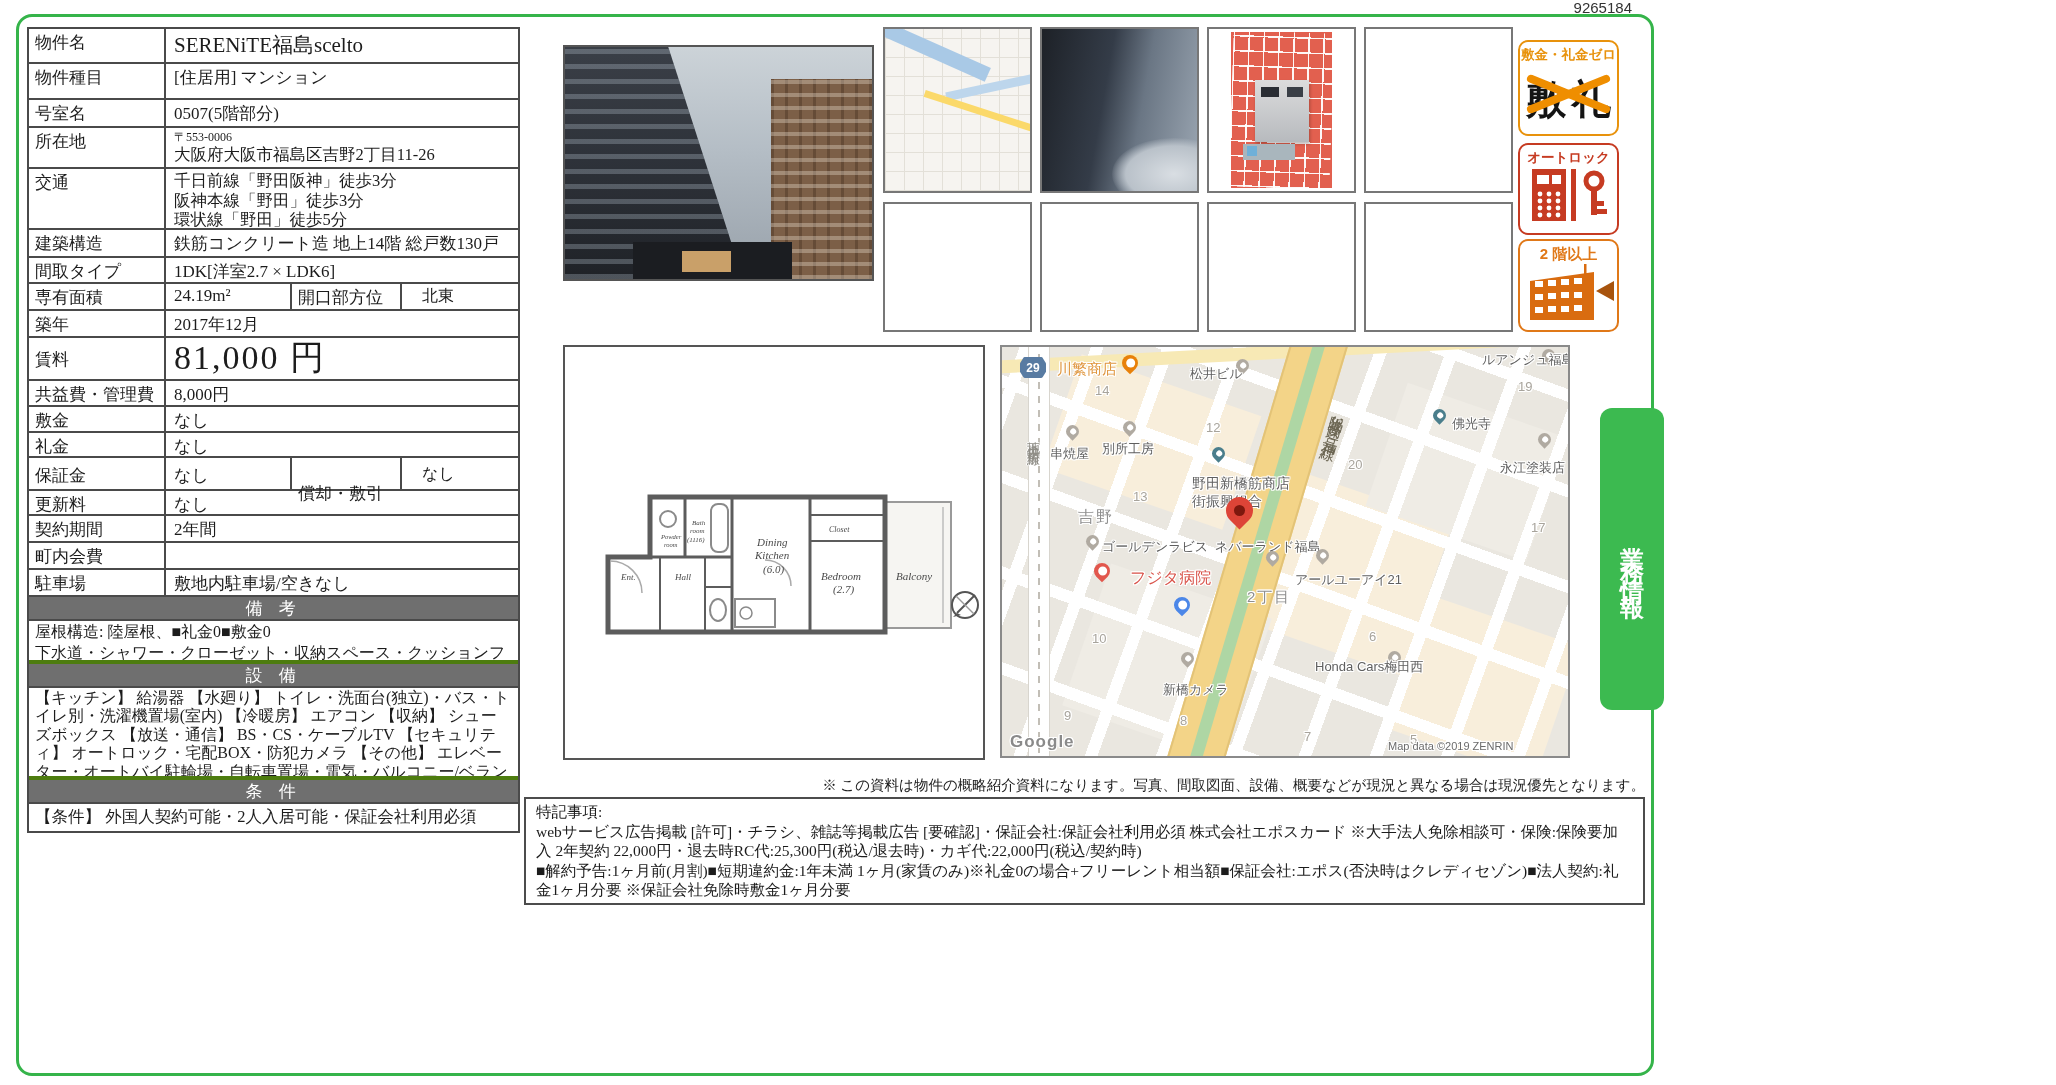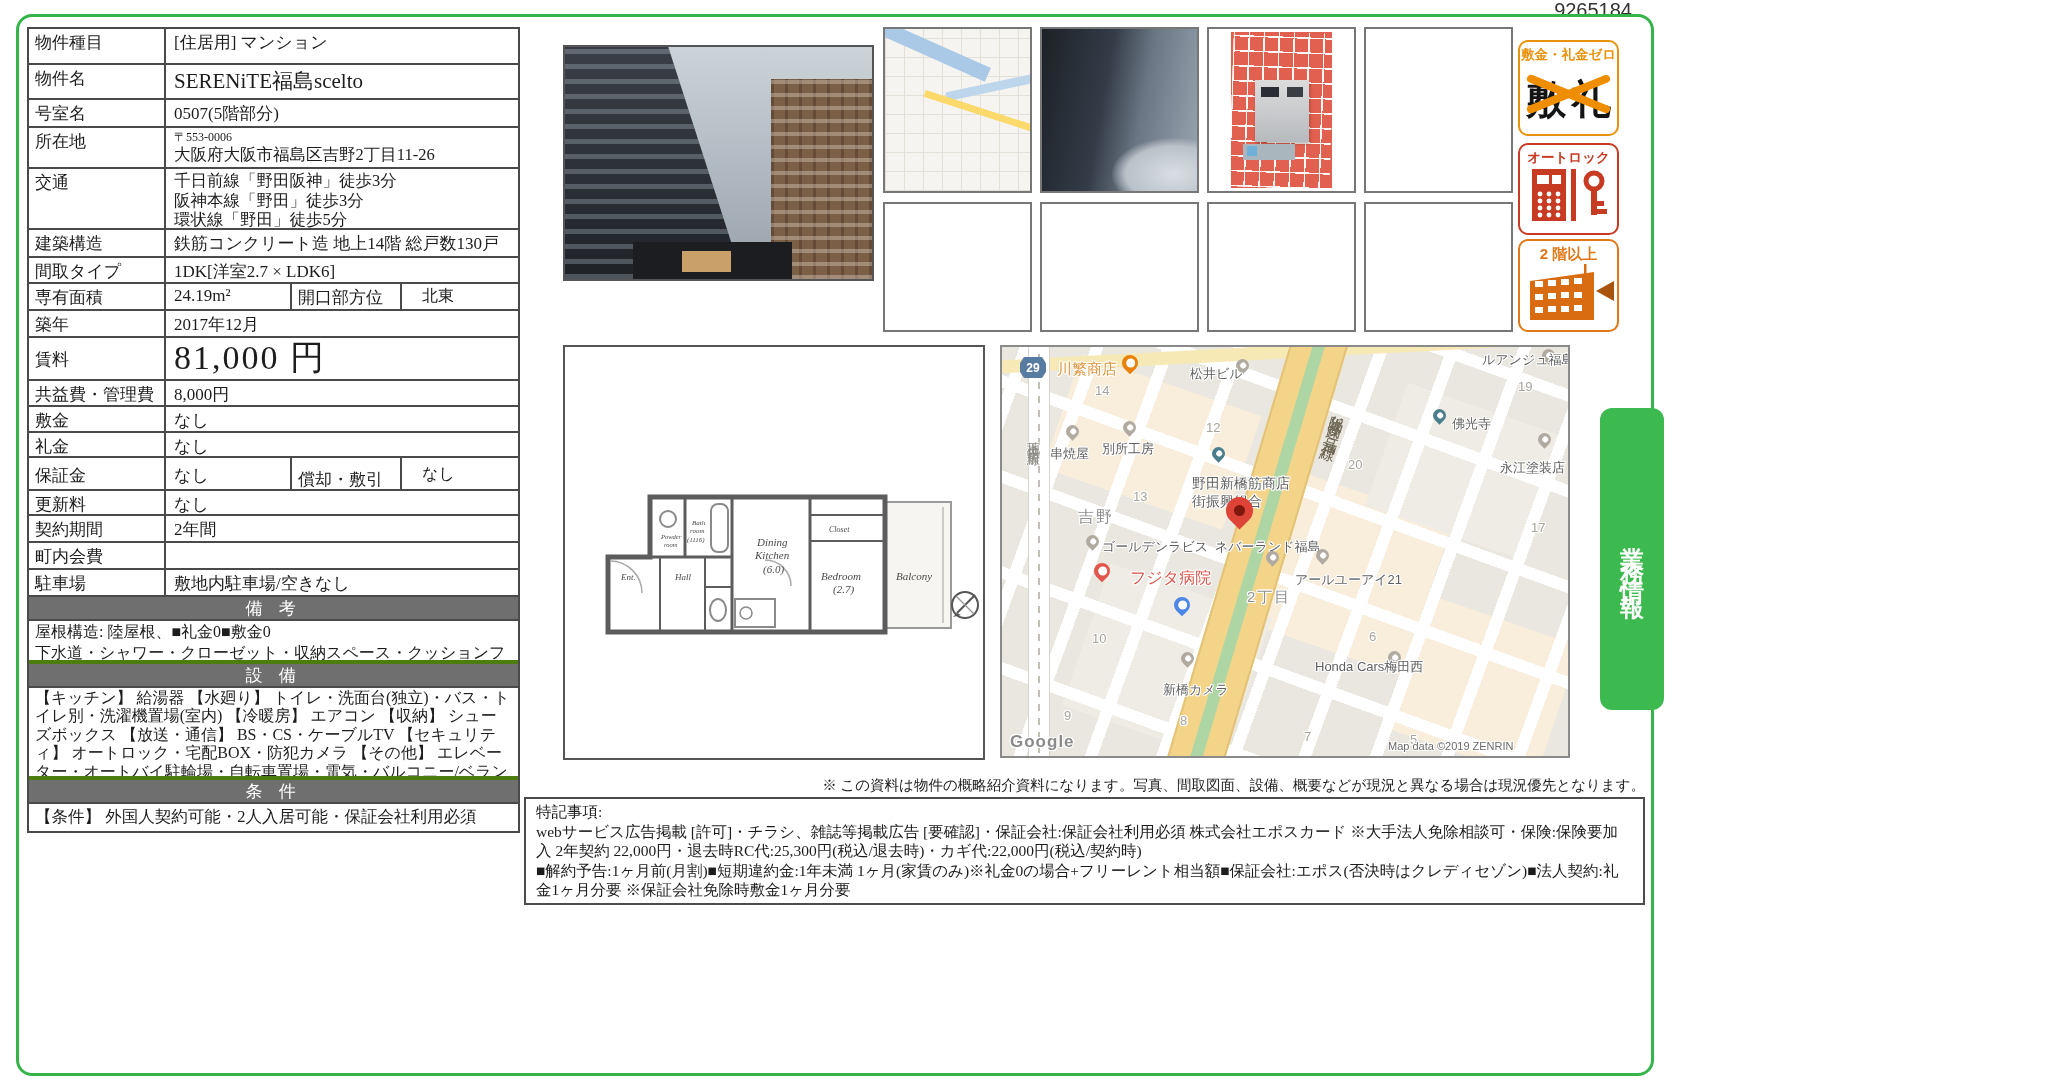--- a/index.html
+++ b/index.html
@@ -2,21 +2,21 @@
 <html><head>
 <meta charset="utf-8">
 <style>
   html,body{margin:0;padding:0;background:#fff;}
   .page{position:relative;width:2056px;height:1085px;background:#fff;overflow:hidden;
         font-family:"Liberation Serif",serif;color:#1c1c1c;}
   
   .frame{position:absolute;left:16px;top:14px;width:1632px;height:1056px;
          border:3px solid #35b44a;border-radius:16px;}
   .doc-number{position:absolute;left:1440px;top:-1px;width:192px;text-align:right;
-              font-family:"Liberation Sans",sans-serif;font-size:20px;color:#333;}
+              font-family:"Liberation Sans",sans-serif;font-size:15px;color:#333;}
   .side-tab{position:absolute;left:1600px;top:408px;width:64px;height:302px;background:#3cba50;
             border-radius:12px;display:flex;align-items:center;justify-content:center;z-index:5;}
   .side-tab span{writing-mode:vertical-rl;text-orientation:upright;color:#fff;
                  font-family:"Liberation Sans",sans-serif;font-weight:bold;font-size:24px;letter-spacing:16px;}
   
   .ptable{position:absolute;left:27px;top:27px;width:489px;border:2px solid #4a4a4a;background:#fff;}
   .trow{display:flex;border-bottom:2px solid #4a4a4a;box-sizing:border-box;align-items:stretch;}
   .trow:last-child{border-bottom:none;}
   .tl{width:137px;flex:none;border-right:2px solid #4a4a4a;padding:2px 0 0 6px;font-size:17px;box-sizing:border-box;}
   .tv{flex:1;padding:2px 0 0 8px;font-size:17px;box-sizing:border-box;overflow:hidden;}
@@ -140,27 +140,27 @@
 </style>
 </head>
 <body>
 
 <div class="page">
 
   <div class="doc-number">9265184</div>
   <div class="frame"></div>
 
   <div class="ptable">
+    <div class="trow" style="height:35px">
+      <div class="tl">物件名</div>
+      <div class="tv" style="font-size:21px">SERENiTE福島scelto</div>
+    </div>
     <div class="trow" style="height:36px">
       <div class="tl">物件種目</div>
       <div class="tv">[住居用] マンション</div>
-    </div>
-    <div class="trow" style="height:35px">
-      <div class="tl">物件名</div>
-      <div class="tv" style="font-size:21px">SERENiTE福島scelto</div>
     </div>
     <div class="trow" style="height:28px">
       <div class="tl">号室名</div>
       <div class="tv">0507(5階部分)</div>
     </div>
     <div class="trow" style="height:41px">
       <div class="tl">所在地</div>
       <div class="tv">
         <div class="postal">〒553-0006</div>
         <div class="addr-line">大阪府大阪市福島区吉野2丁目11-26</div>
@@ -204,21 +204,21 @@
       <div class="tl">敷金</div>
       <div class="tv">なし</div>
     </div>
     <div class="trow" style="height:25px">
       <div class="tl">礼金</div>
       <div class="tv">なし</div>
     </div>
     <div class="trow" style="height:33px">
       <div class="tl" style="padding-top:6px">保証金</div>
       <div class="tv w126" style="padding-top:6px">なし</div>
-      <div class="tl2" style="padding-top:10px">償却・敷引</div>
+      <div class="tl2" style="padding-top:24px">償却・敷引</div>
       <div class="tv2" style="padding-top:6px">なし</div>
     </div>
     <div class="trow" style="height:25px">
       <div class="tl">更新料</div>
       <div class="tv">なし</div>
     </div>
     <div class="trow" style="height:27px">
       <div class="tl">契約期間</div>
       <div class="tv">2年間</div>
     </div>

